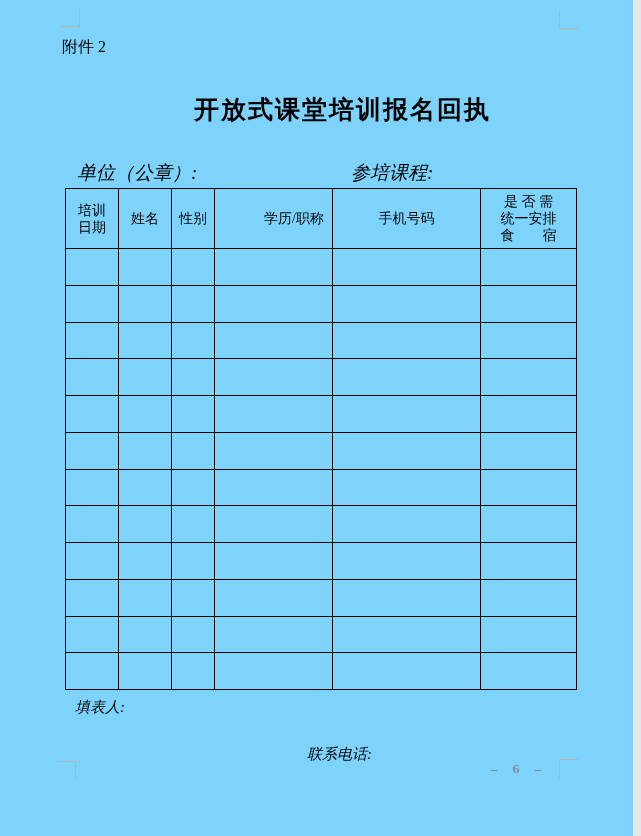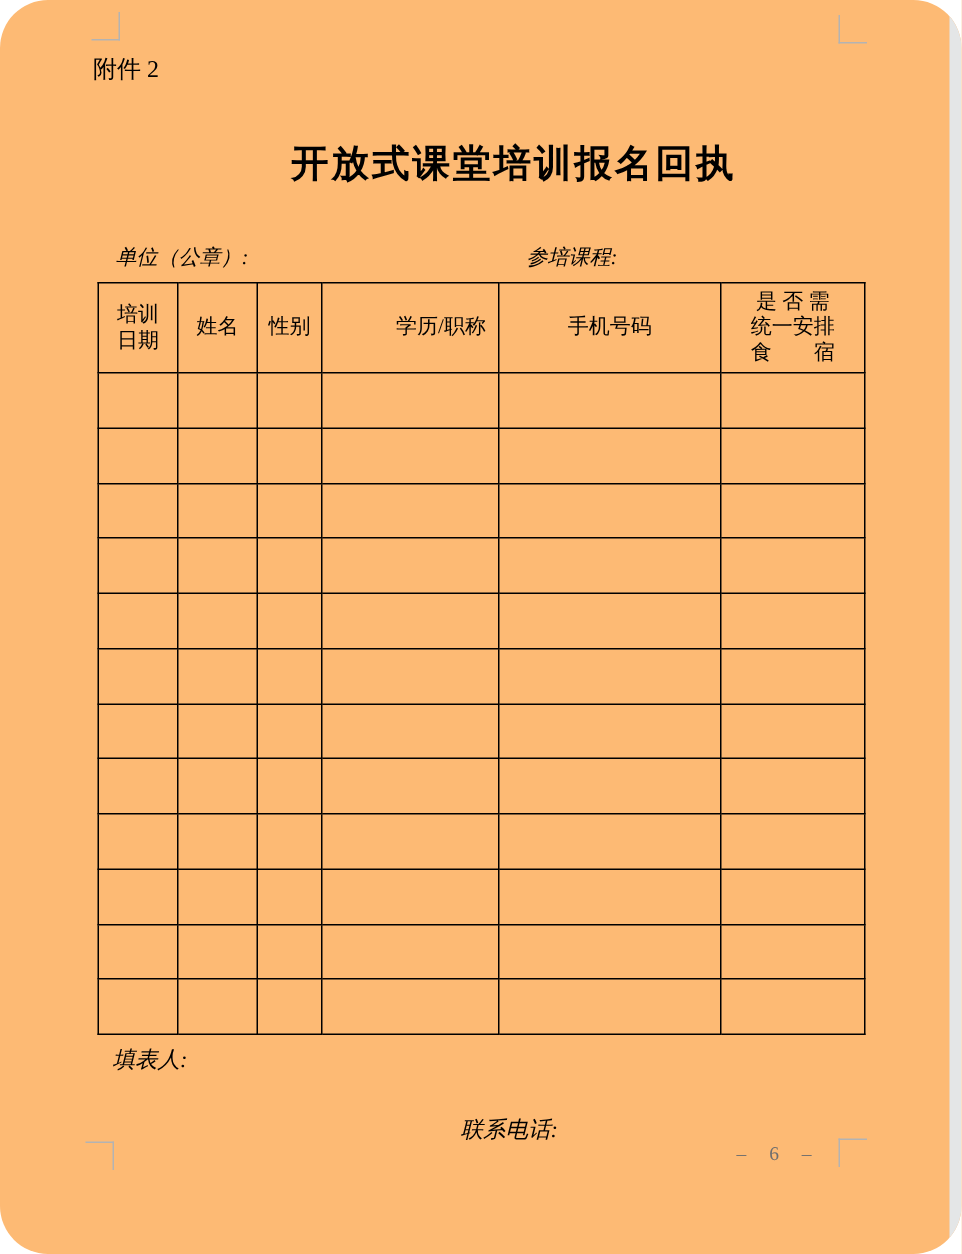--- a/index.html
+++ b/index.html
@@ -7,25 +7,24 @@
     --border:#000000;
     --crop:#b3b3b3;
     --pagenum:#6e6e6e;
     --strip:#e4e6e7;
   }
   *{margin:0;padding:0;box-sizing:border-box;}
   html,body{background:#ffffff;}
   .page{
     position:relative;
     width:641px;height:836px;
-    background:#fdba74;
+    background:#7dd3fc;
     overflow:hidden;
     font-family:"Liberation Serif", serif;
     color:var(--text);
-    border-radius:32px;
   }
   
   .right-strip{
     position:absolute;top:0;right:0;width:8px;height:836px;
     background:var(--strip);
   }
   
   .crop{position:absolute;width:19px;height:19px;}
   .crop.tl{left:61px;top:8px;border-right:1px solid var(--crop);border-bottom:1px solid var(--crop);}
   .crop.tr{left:559px;top:10px;border-left:1px solid var(--crop);border-bottom:1px solid var(--crop);}
@@ -38,21 +37,21 @@
   }
   .title{
     position:absolute;left:0;top:93px;width:641px;
     text-align:center;
     font-family:"Liberation Sans", sans-serif;
     font-weight:bold;
     font-size:25px;letter-spacing:2px;line-height:32px;padding-left:44px;
   }
   .label{
     position:absolute;top:163px;
-    font-size:14px;line-height:20px;
+    font-size:19px;line-height:20px;
     font-style:italic;
     font-family:"Liberation Serif", serif;
   }
   .label.unit{left:77px;}
   .label.course{left:351px;}
 
   table.form{
     position:absolute;left:65px;top:188px;
     width:511px;
     border-collapse:collapse;

